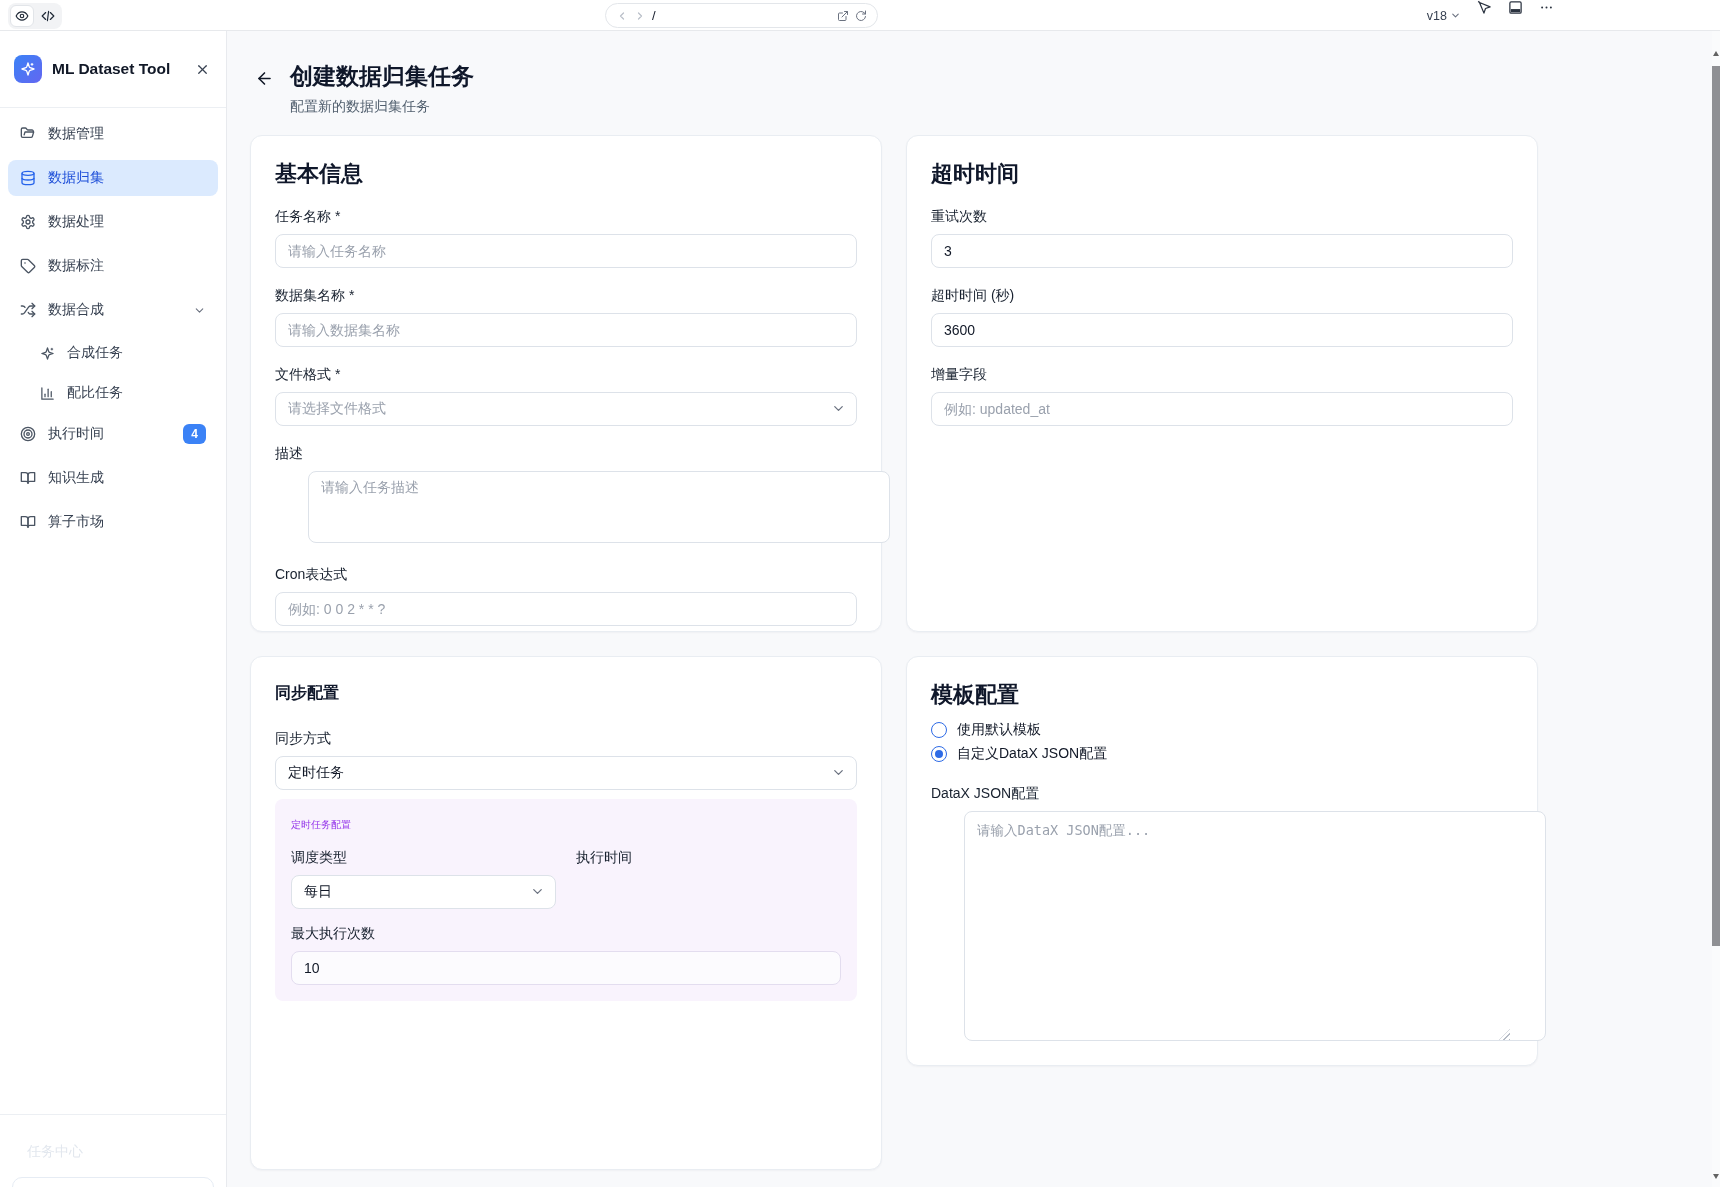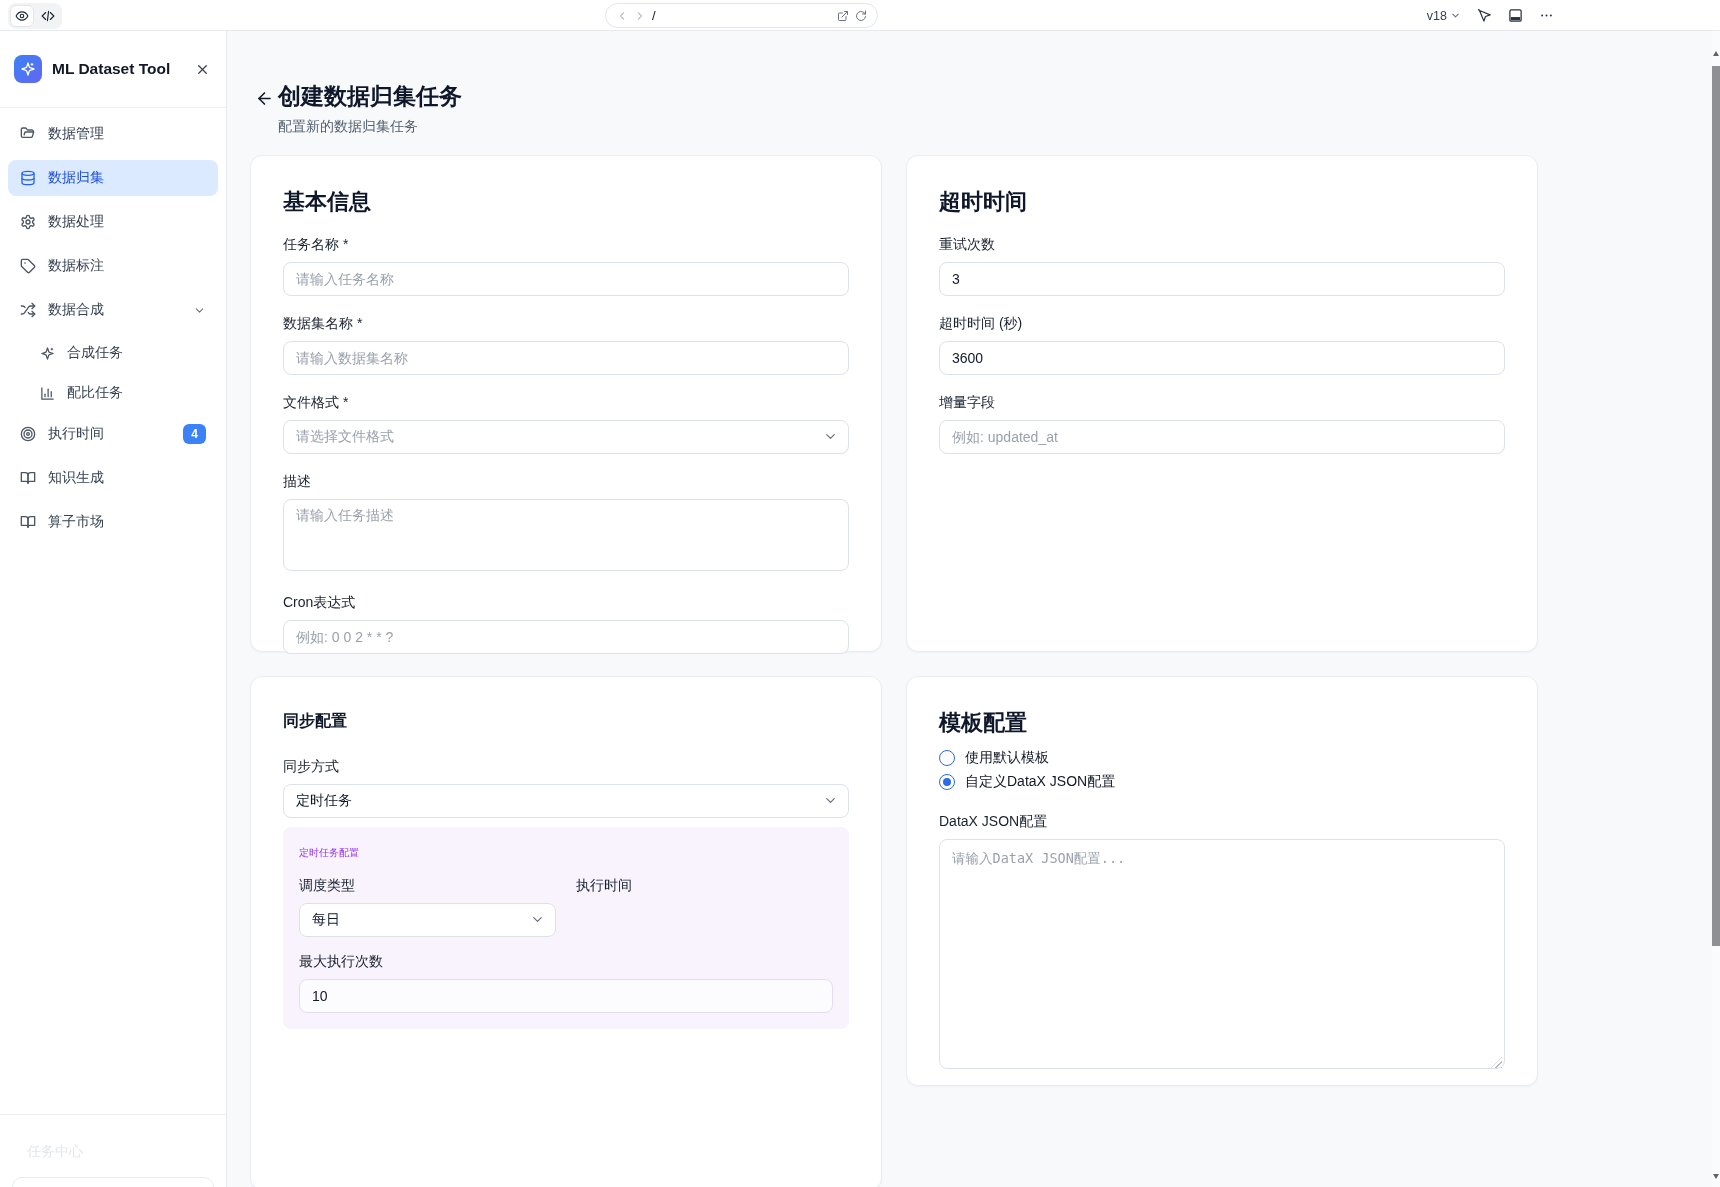--- a/index.html
+++ b/index.html
@@ -8,21 +8,21 @@
 
   
   .toolbar { position:relative; height:31px; background:#fff; border-bottom:1px solid #e7e9ec; }
   .tb-left { position:absolute; left:8px; top:3px; display:flex; gap:2px; background:#f2f3f5; border-radius:8px; padding:2px; }
   .tb-toggle { width:24px; height:22px; display:flex; align-items:center; justify-content:center; border-radius:6px; color:#1f2937; cursor:pointer; }
   .tb-toggle.on { background:#fff; border:1px solid #e2e5e9; }
   .urlbar { position:absolute; left:605px; top:3px; width:273px; height:25px; border:1px solid #e3e6ea; border-radius:13px; background:#fff; display:flex; align-items:center; padding:0 10px; gap:6px; }
   .urlbar .navarrow { color:#b9bfc8; display:flex; }
   .urlbar .path { font-size:13px; color:#111827; flex:1; }
   .urlbar .ic { color:#6b7280; display:flex; }
-  .tb-right { position:absolute; right:166px; top:0; height:31px; display:flex; align-items:center; gap:16px; }
+  .tb-right { position:absolute; right:166px; top:0; height:31px; display:flex; gap:16px; }
   .ver { display:flex; align-items:center; gap:3px; font-size:12.5px; color:#374151; cursor:pointer; }
   .tb-ic { color:#2b3340; display:flex; cursor:pointer; }
 
   
   .app { display:flex; height:1156px;justify-content:flex-end; }
   .sidebar { position:relative; width:227px; background:#fff; border-right:1px solid #e8eaee; flex:none; }
   .sb-head { height:77px; display:flex; align-items:center; gap:10px; padding:0 14px; border-bottom:1px solid #eceff3; }
   .logo { width:28px; height:28px; border-radius:8px; background:linear-gradient(135deg,#3b82f6,#6366f1); display:flex; align-items:center; justify-content:center; color:#fff; flex:none; }
   .app-title { font-size:15.5px; font-weight:bold; color:#111827; flex:1; }
   .sb-close { color:#374151; display:flex; cursor:pointer; padding:2px; }
@@ -35,39 +35,39 @@
   .nav-item.child { height:34px; margin-bottom:6px; padding-left:32px; }
   .chev { color:#6b7280; display:flex; }
   .badge { background:#3b82f6; color:#fff; font-size:12px; font-weight:bold; border-radius:6px; min-width:23px; height:20px; display:flex; align-items:center; justify-content:center; padding:0 4px; }
   .sb-footer { position:absolute; left:0; right:0; top:1083px; border-top:1px solid #eceff3; }
   .sb-footer .ft-title { margin:28px 0 0 27px; font-size:14px; color:#e2e7ee; }
   .sb-footer .ft-box { margin:16px 12px 0 12px; height:56px; border:1px solid #e6ecf4; border-radius:10px; background:#fff; }
 
   
   .main { flex:1; position:relative; overflow:hidden; background:#f8f9fb; }
   .content { position:absolute; left:23px; top:29px; width:1288px; }
-  .page-header { display:flex; margin-bottom:19px;margin-top:20px; }
+  .page-header { display:flex; gap:12px; margin-bottom:19px; }
   .back-btn { width:28px; height:28px; margin-top:4px; display:flex; align-items:center; justify-content:center; color:#111827; border-radius:6px; cursor:pointer; flex:none; }
   .page-title { font-size:23px; font-weight:bold; color:#0f172a; line-height:32px; }
   .page-sub { font-size:14px; color:#52606f; line-height:20px; margin-top:4px; }
 
   .cards { display:grid; grid-template-columns:632px 632px; column-gap:24px; row-gap:24px; align-items:start; }
-  .card { background:#fff; border:1px solid #e9edf2; border-radius:12px; padding:32px; box-shadow:0 1px 2px rgba(16,24,40,.04); }
+  .card { background:#fff; border:1px solid #e9edf2; border-radius:12px; padding:24px; box-shadow:0 1px 2px rgba(16,24,40,.04); }
   .card.h1 { height:497px; }
   .card.h2 { height:497px; }
   .card.h3 { height:514px; }
   .card.h4 { height:410px; }
   .card-title { font-size:22px; font-weight:bold; color:#0f172a; line-height:28px; margin-bottom:18px; }
   .card-title.sm { font-size:16px; font-weight:600; line-height:24px; margin-bottom:23px; }
 
   .group { margin-bottom:17px; }
   .f-label { display:block; font-size:14px; font-weight:500; color:#18212f; margin-bottom:8px; line-height:20px; }
   .input { width:100%; height:34px; border:1px solid #dde2e9; border-radius:8px; padding:0 12px; font-size:14px; color:#111827; background:#fff; outline:none; }
   .input::placeholder { color:#9aa1ad; }
-  textarea.input { height:72px; padding:7px 12px; resize:none; font-family:"Liberation Sans", sans-serif; }
+  textarea.input { height:72px; padding:7px 12px; resize:none; font-family:"Liberation Sans", sans-serif;margin-left:33px; }
   .select { position:relative; width:100%; height:34px; border:1px solid #dde2e9; border-radius:8px; background:#fff; display:flex; align-items:center; padding:0 32px 0 12px; font-size:14px; color:#111827; cursor:pointer; }
   .select .sel-chev { position:absolute; right:10px; top:50%; margin-top:-8px; color:#6b7280; display:flex; }
 
   
   .sched { margin-top:9px; background:#f9f3fd; border-radius:8px; padding:16px; }
   .sched-title { font-size:10px; font-weight:500; color:#9333ea; line-height:20px; margin-bottom:12px; }
   .sched-row { display:grid; grid-template-columns:1fr 1fr; column-gap:20px; margin-bottom:14px; }
   .p-input { background:#fcfbfe; border-color:#e3ddef; }
   .time-wrap { position:relative; }
   .time-wrap .clock { position:absolute; right:10px; top:50%; margin-top:-8px; color:#374151; display:flex; }

